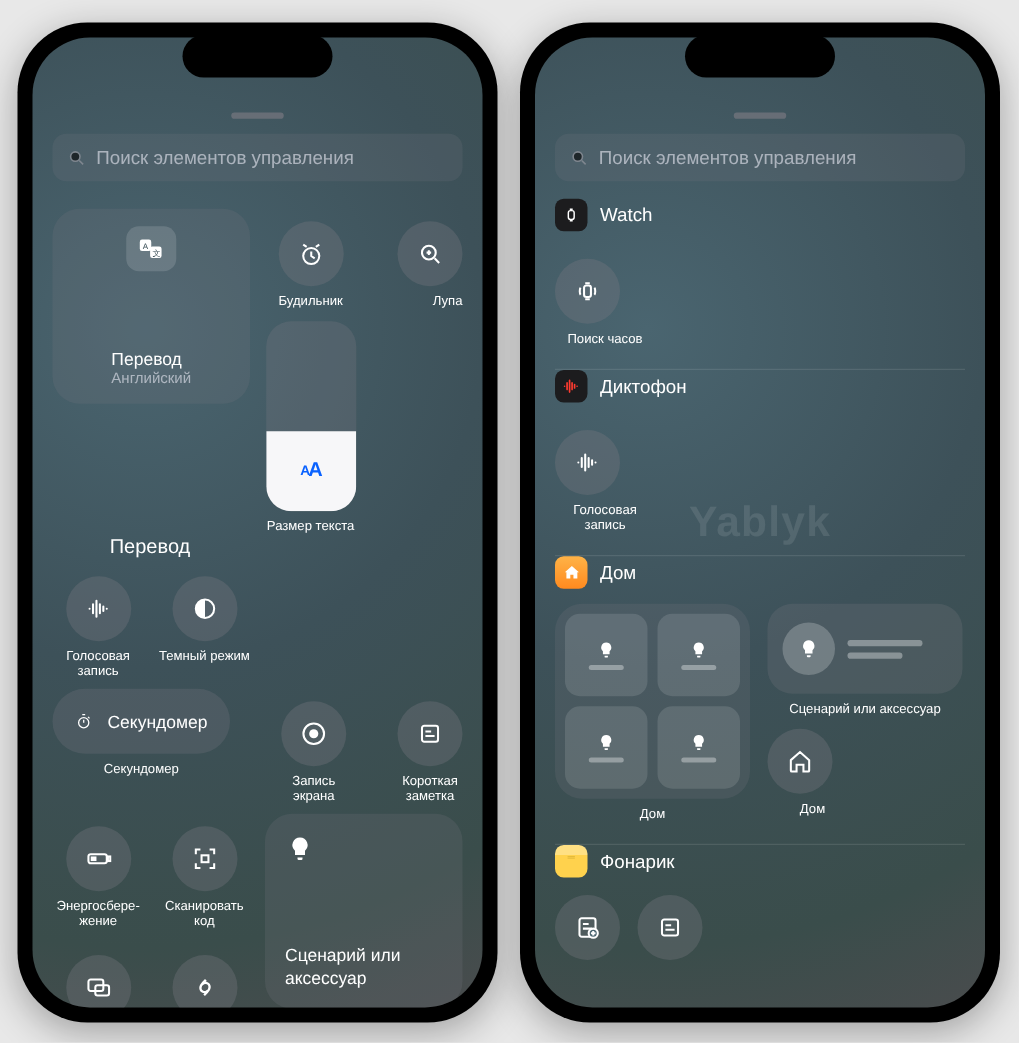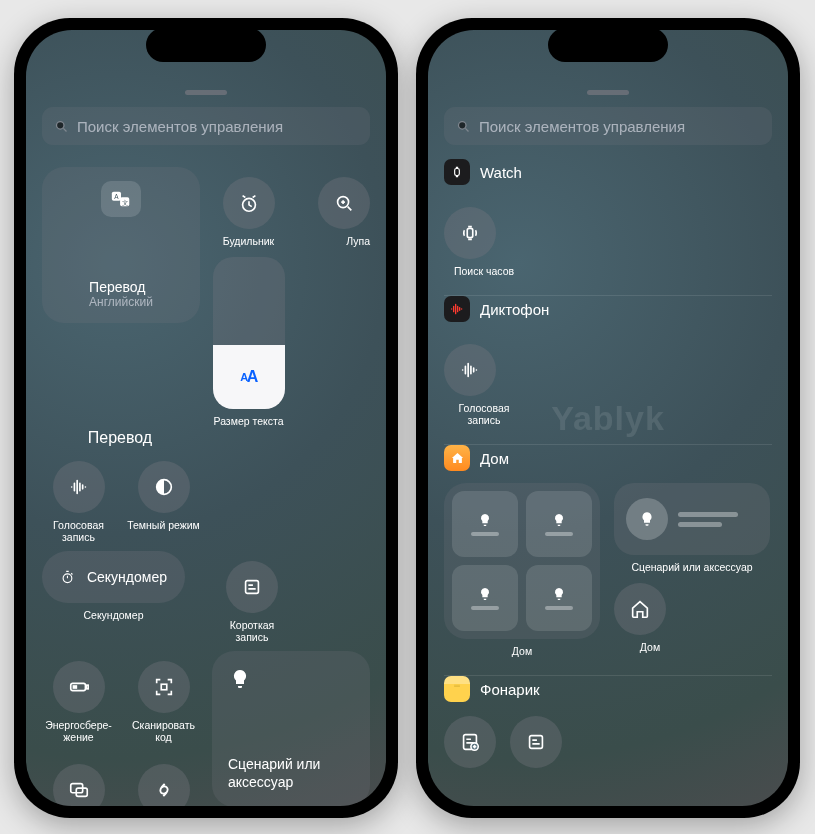--- a/index.html
+++ b/index.html
@@ -281,25 +281,34 @@
                 <circle cx="12" cy="14" r="7"></circle>
                 <path d="M12 10v4M10 3h4M18 6l2 2"></path>
               </svg>
             <span style="font-size:14px;">Секундомер</span>
           </div>
           <div class="cap">Секундомер</div>
         </div>
         <div class="cell">
           <div class="tile-round">
             <svg class="ic" viewBox="0 0 24 24">
+                <circle cx="12" cy="12" r="9"></circle>
+                <circle cx="12" cy="12" r="4" fill="#fff" stroke="none"></circle>
+              </svg>
+          </div>
+          <div class="cap">Запись экрана</div>
+        </div>
+        <div class="cell">
+          <div class="tile-round">
+            <svg class="ic" viewBox="0 0 24 24">
                 <rect x="5" y="5" width="14" height="14" rx="2"></rect>
                 <path d="M8 10h5M8 14h8"></path>
               </svg>
           </div>
-          <div class="cap">Короткая запись</div>
+          <div class="cap">Короткая заметка</div>
         </div>
       </div>
 
       <div class="grid" style="margin-top:8px;">
         <div class="cell">
           <div class="tile-round">
             <svg class="ic" viewBox="0 0 24 24">
                 <rect x="3" y="8" width="16" height="8" rx="2"></rect>
                 <rect x="20" y="10" width="2" height="4"></rect>
                 <rect x="5" y="10" width="5" height="4" fill="#fff" stroke="none"></rect>

